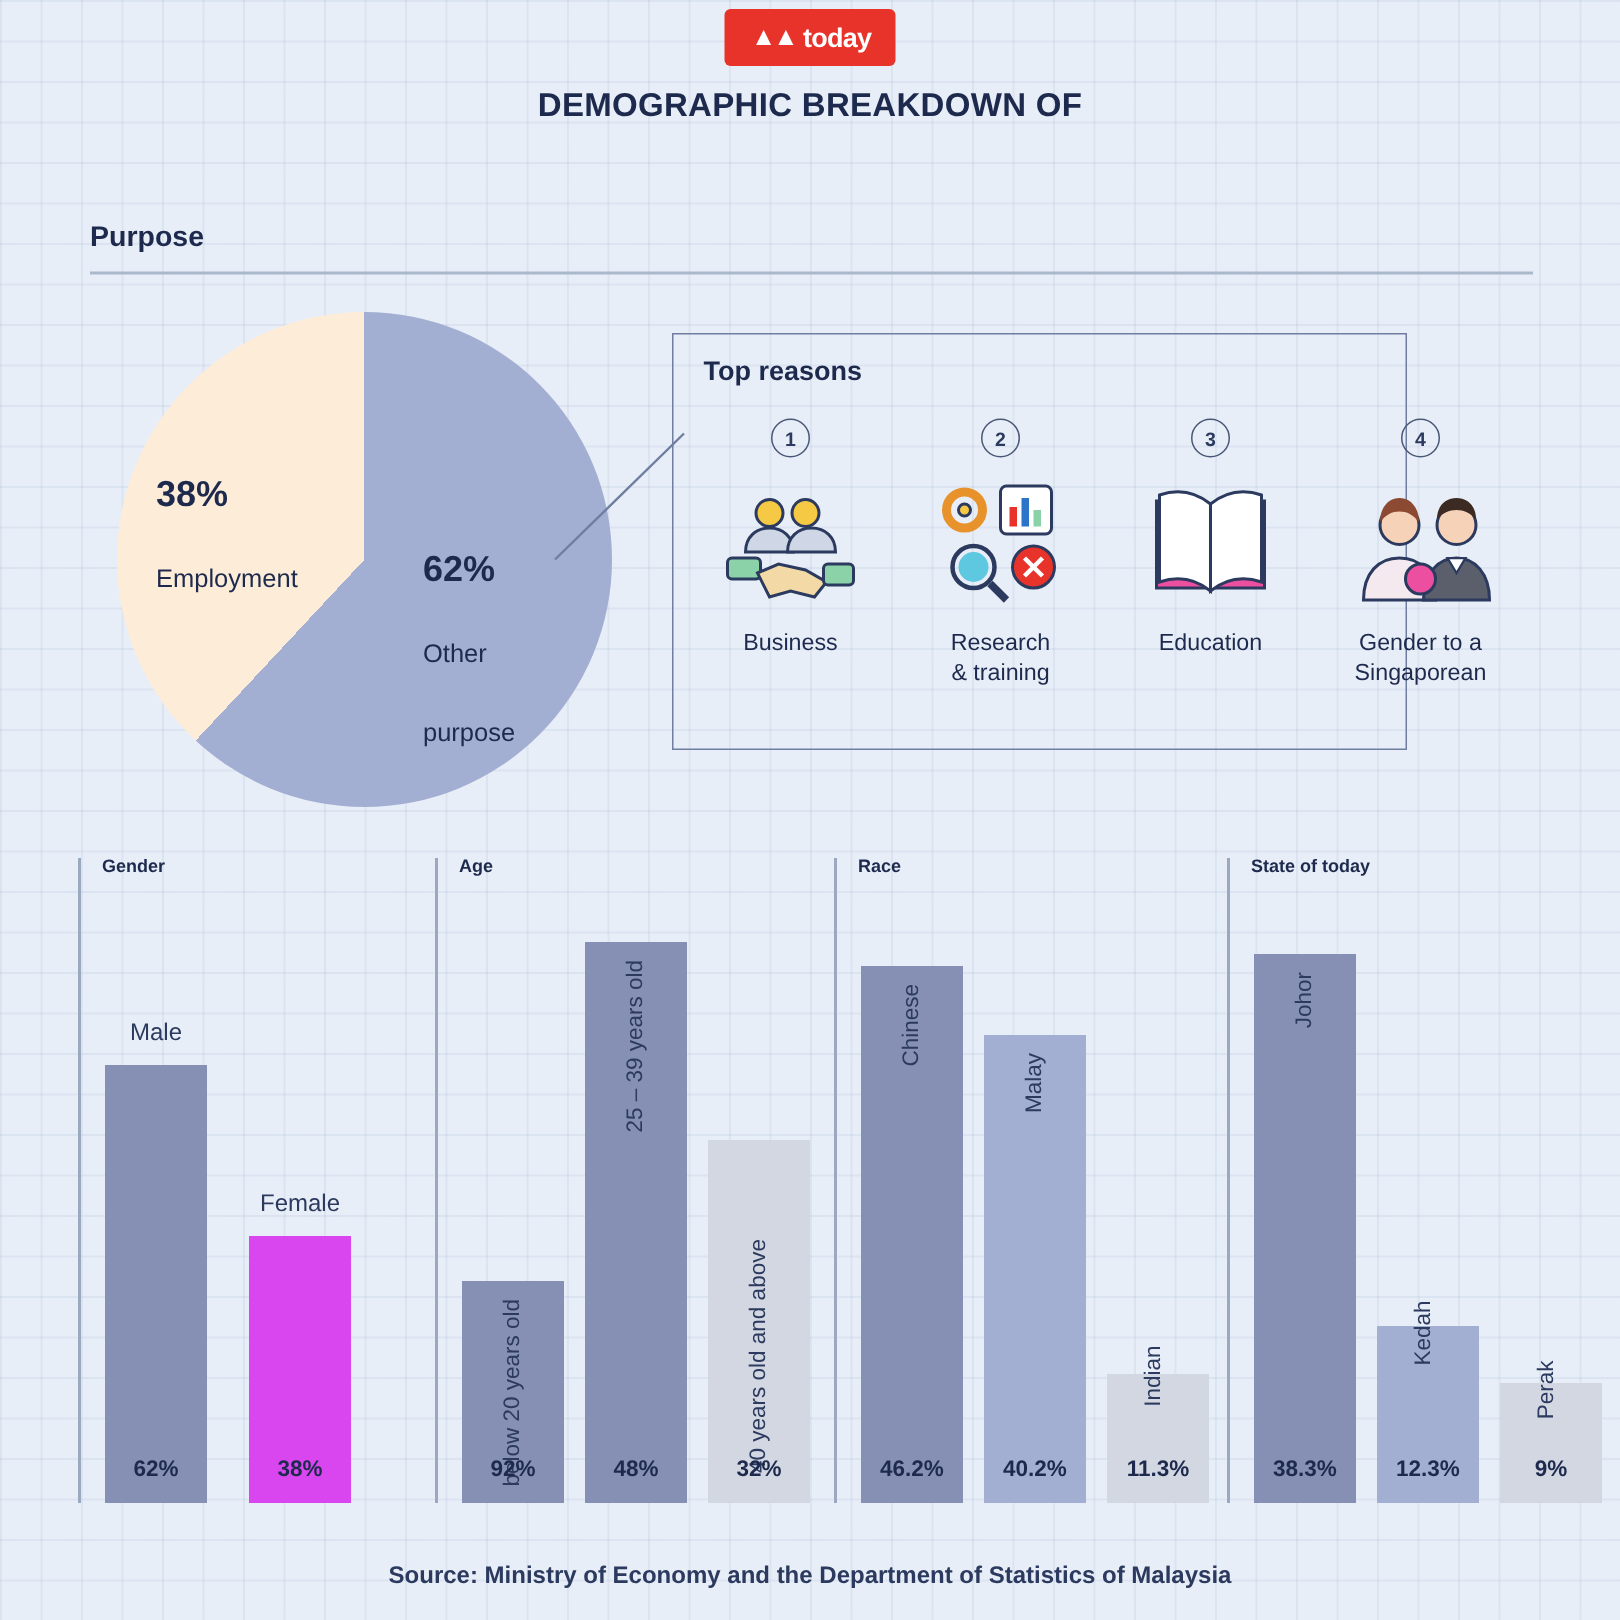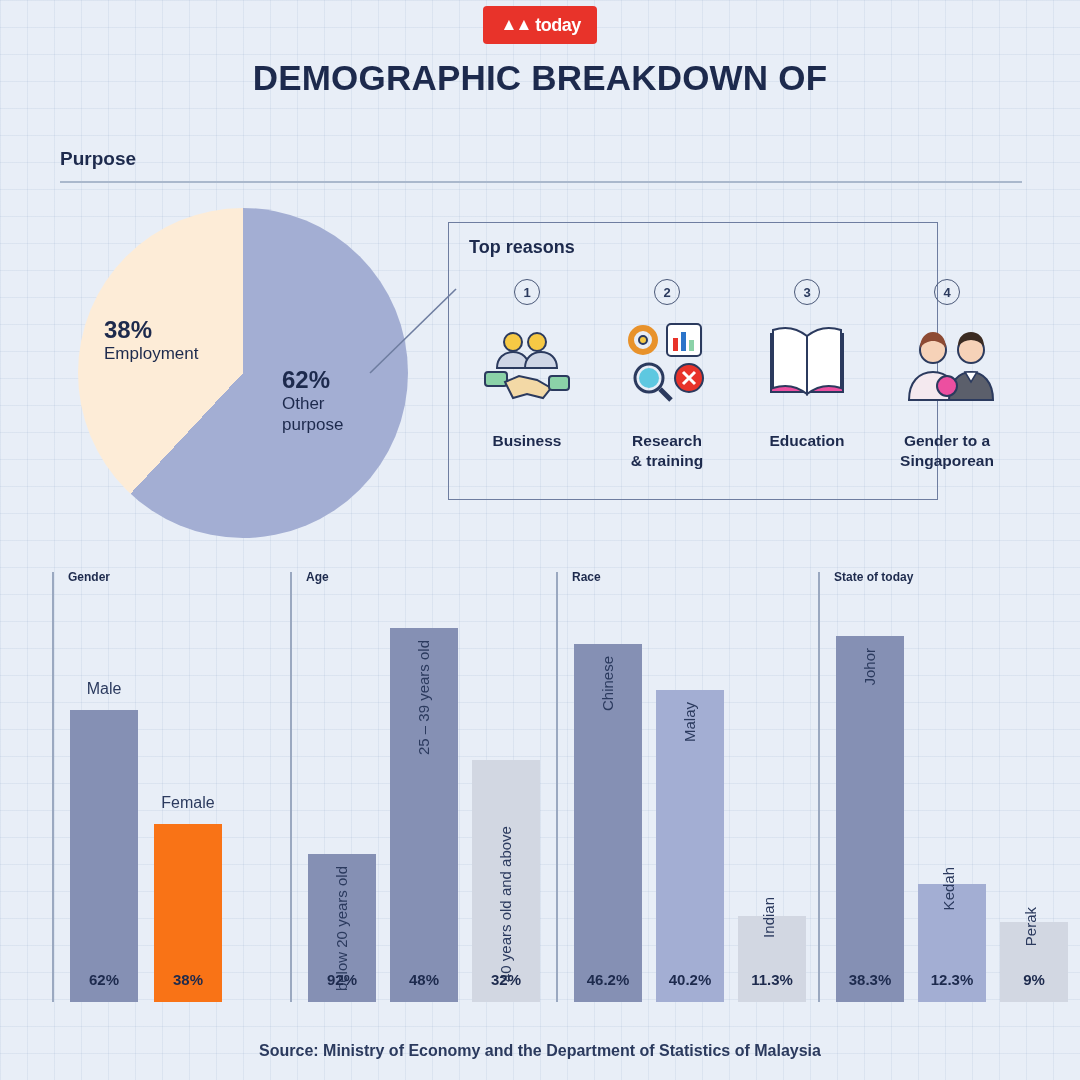--- a/index.html
+++ b/index.html
@@ -33,21 +33,21 @@
     color: #fff; font-weight: bold; font-size: 17px; letter-spacing: -2px;
   }
   .logo .word {
     color: #fff; font-weight: bold; font-size: 18px; letter-spacing: -0.5px;
   }
 
   
   .title {
     position: absolute; top: 56px; left: 0; width: 1080px;
     text-align: center;
-    font-size: 35px; font-weight: bold; line-height: 1.24;
+    font-size: 22px; font-weight: bold; line-height: 1.24;
     letter-spacing: 0.2px;
     color: #1d2a4d;
   }
 
   
   .sec-purpose-label {
     position: absolute; left: 60px; top: 148px;
     font-size: 19px; font-weight: bold; color: #1d2a4d;
   }
   .sec-purpose-rule {
@@ -56,21 +56,21 @@
   }
 
   
   .pie-wrap { position: absolute; left: 78px; top: 208px; width: 330px; height: 330px; }
   .pie {
     width: 330px; height: 330px; border-radius: 50%;
     background: conic-gradient(#a3aed3 0deg 223deg, #fdecd7 223deg 360deg);
   }
   .pie-lbl { position: absolute; color: #1d2a4d; }
   .pie-lbl .big { font-size: 24px; font-weight: bold; }
-  .pie-lbl .sm { font-size: 17px; line-height: 1.22; }
+  .pie-lbl .sm { font-size: 17px; line-height: 1.22; margin-top: 32px; }
   .lbl-employment { left: 26px; top: 108px; }
   .lbl-other { left: 204px; top: 158px; }
 
   .leader {
     position: absolute; left: 368px; top: 287px;
     width: 90px; height: 88px;
   }
 
   
   .reasons-box {
@@ -93,38 +93,38 @@
   }
   .rnum {
     width: 26px; height: 26px; border-radius: 50%;
     border: 1.6px solid #4a5878;
     color: #2b3a5e; font-size: 13px; font-weight: bold;
     display: flex; align-items: center; justify-content: center;
     margin-bottom: 12px;
   }
   .ricon { height: 92px; display:flex; align-items:center; justify-content:center; }
   .rlabel {
-    margin-top: 22px; font-size: 15.5px; font-weight: bold; color: #1d2a4d;
+    margin-top: 10px; font-size: 15.5px; font-weight: normal; color: #1d2a4d;
     line-height: 1.3;
   }
 
   
   .group { position: absolute; bottom: 78px; }
   .group-title {
     position: absolute; top: -432px; left: 16px;
     font-size: 12px; font-weight: bold; color: #1d2a4d;
     white-space: nowrap;
   }
   .axis {
     position: absolute; left: 0; bottom: 0; width: 2px; height: 430px;
     background: #9aa8c0;
   }
   .bars {
     position: absolute; left: 18px; bottom: 0;
-    display: flex; align-items: flex-end; gap: 16px; height: 430px;
+    display: flex; align-items: flex-end; gap: 28px; height: 430px;
   }
   .bar {
     position: relative; width: 68px;
     display: flex; align-items: flex-start; justify-content: center;
   }
   .bar .vlabel {
     writing-mode: vertical-rl; transform: rotate(180deg);
     font-size: 15px; color: #2b3a5e; margin-top: 12px;
     line-height: 1.15; text-align: left;
     white-space: nowrap;
@@ -260,21 +260,21 @@
 </div>
 
 <div class="group" style="left:52px; width:215px;">
   <div class="group-title">Gender</div>
   <div class="axis"></div>
   <div class="bars">
     <div class="bar" style="height:292px; background:#8590b4;">
       <div class="hlabel">Male</div>
       <div class="pct">62%</div>
     </div>
-    <div class="bar" style="height:178px; background:#f97316;">
+    <div class="bar" style="height:178px; background:#d946ef;">
       <div class="hlabel">Female</div>
       <div class="pct">38%</div>
     </div>
   </div>
 </div>
 
 <div class="group" style="left:290px; width:245px;">
   <div class="group-title">Age</div>
   <div class="axis"></div>
   <div class="bars" style="gap:14px;">

